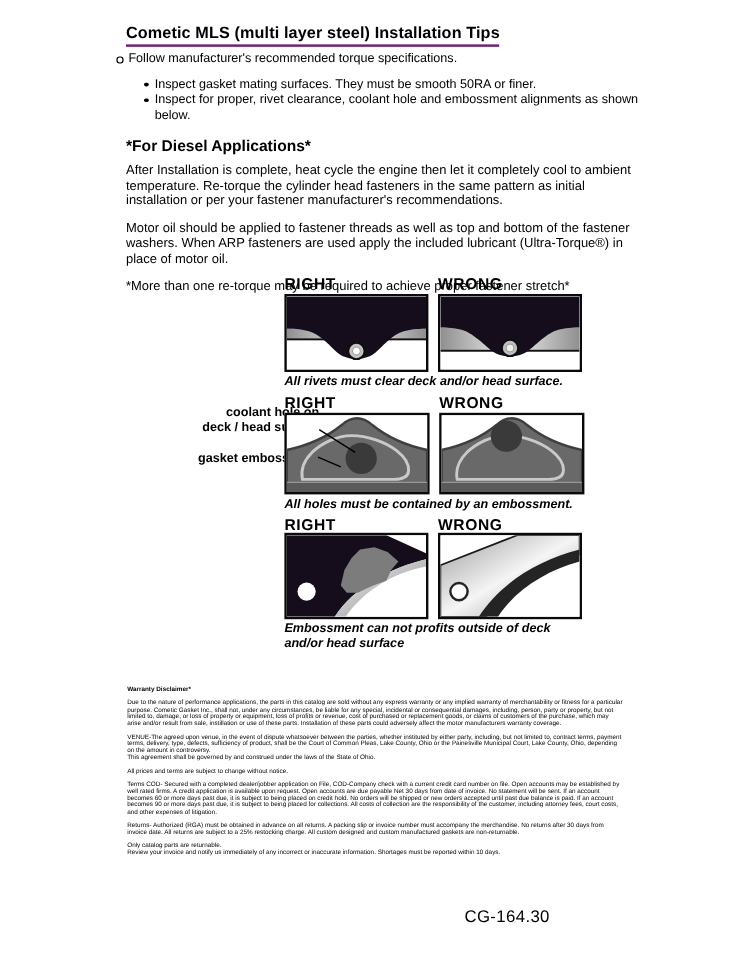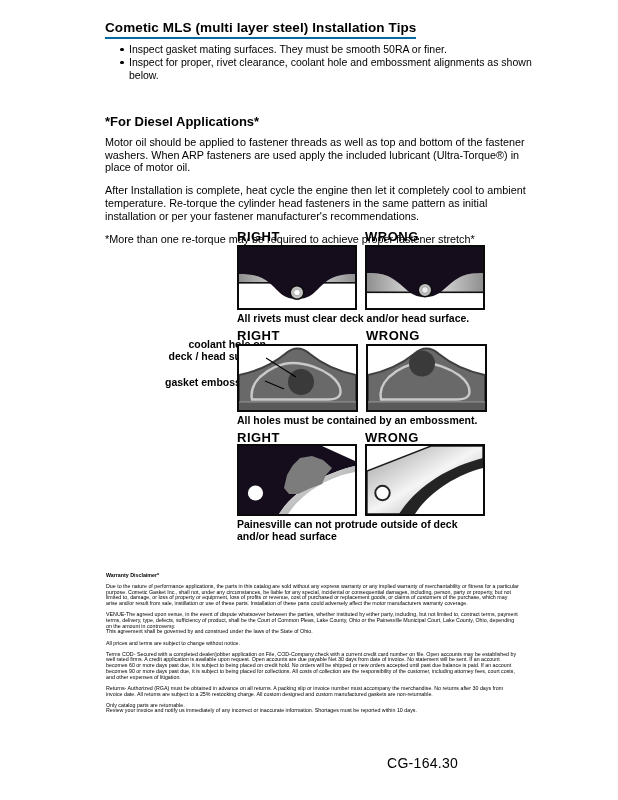--- a/index.html
+++ b/index.html
@@ -2,43 +2,43 @@
 <html><head>
 <meta charset="utf-8">
 <style>
   * { margin:0; padding:0; box-sizing:border-box; }
   html,body { background:#fff; }
   body { font-family:"Liberation Sans", sans-serif; color:#000; }
   .page { position:relative; width:618px; height:800px; background:#ffffff; overflow:hidden; }
 
   
   .title { position:absolute; left:105px; top:20px; font-size:13.5px; font-weight:bold;
-           border-bottom:2px solid #0369a1; padding-bottom:2px; letter-spacing:0.1px; }
+           border-bottom:2px solid #701a75; padding-bottom:2px; letter-spacing:0.1px; }
 
   
   .tips { position:absolute; left:97px; top:43px; width:440px; font-size:10.5px; line-height:13px; }
   .tip { position:relative; padding-left:10px; }
   .tip::before { content:""; position:absolute; left:0; top:4px; width:3.5px; height:3.5px;
                  border:1px solid #000; border-radius:50%; }
-  .subtips { margin-left:23px; }
+  .subtips { margin-left:23px;margin-top:8px; }
   .subtip { position:relative; padding-left:9px; }
   .subtip::before { content:""; position:absolute; left:0; top:4.5px; width:3.5px; height:3.5px;
                     background:#000; border-radius:50%; }
 
   
   .diesel { position:absolute; left:105px; top:116px; width:436px; font-size:10.8px; line-height:12.8px; }
   .diesel h2 { font-size:13px; font-weight:bold; margin-bottom:7px; }
   .diesel p { margin-bottom:10px; }
 
   
   .fig-header { position:absolute; width:120px; text-align:left; font-size:13px; font-weight:bold;
                 letter-spacing:0.5px; }
   .figbox { position:absolute; border:2px solid #0a0a0a; background:#fff; }
   .figbox svg { display:block; width:100%; height:100%; }
-  .fig-caption { position:absolute; font-size:10.5px; font-weight:bold; line-height:12px; }
+  .fig-caption { position:absolute; font-size:10.5px; font-weight:bold; line-height:12px;font-style:italic; }
   .pre { white-space:pre-line; }
   .annot { position:absolute; font-size:10.5px; font-weight:bold; line-height:11.5px; text-align:right; }
   .leader-lines { position:absolute; left:263px; top:353px; width:42px; height:42px; overflow:visible; z-index:5; }
 
   
   .legal { position:absolute; left:106px; top:572px; width:826px;
            transform:scale(0.5); transform-origin:0 0;
            font-size:10.6px; line-height:11.4px; }
   .legal p { margin-bottom:11px; white-space:pre-line; }
   .legal .lg-head { font-weight:bold; }
@@ -67,30 +67,31 @@
       <linearGradient id="gradStripe" x1="0" y1="0" x2="1" y2="1">
         <stop offset="0" stop-color="#f0f0f0"></stop>
           <stop offset="1" stop-color="#909090"></stop>
       </linearGradient>
     </defs>
   </svg>
 
   <h1 class="title">Cometic MLS (multi layer steel) Installation Tips</h1>
 
   <div class="tips">
+    <div class="tip">Follow manufacturer's recommended torque specifications.</div>
     <div class="subtips">
       <div class="subtip">Inspect gasket mating surfaces.  They must be smooth 50RA or finer.</div>
       <div class="subtip">Inspect for proper, rivet clearance, coolant hole and embossment alignments as shown below.</div>
     </div>
   </div>
 
   <div class="diesel">
     <h2>*For Diesel Applications*</h2>
+    <p>After Installation is complete, heat cycle the engine then let it completely cool to ambient temperature. Re-torque the cylinder head fasteners in the same pattern as initial installation or per your fastener manufacturer's recommendations.</p>
     <p>Motor oil should be applied to fastener threads as well as top and bottom of the fastener washers. When ARP fasteners are used apply the included lubricant (Ultra-Torque®) in place of motor oil.</p>
-    <p>After Installation is complete, heat cycle the engine then let it completely cool to ambient temperature. Re-torque the cylinder head fasteners in the same pattern as initial installation or per your fastener manufacturer's recommendations.</p>
     <p>*More than one re-torque may be required to achieve proper fastener stretch*</p>
   </div>
 
   <div class="fig-header" style="left:237px; top:229px;">RIGHT</div>
   <div class="fig-header" style="left:365px; top:229px;">WRONG</div>
 
   <div class="figbox" style="left:237px; top:245px; width:120px; height:65px;">
     <svg viewBox="0 0 116 61" preserveAspectRatio="none">
       <rect width="116" height="61" fill="#fff"></rect>
       <rect x="0" y="27" width="116" height="9" fill="url(#gradShoulder)"></rect>
@@ -158,21 +159,21 @@
     </svg>
   </div>
   <div class="figbox" style="left:365px; top:444px; width:120px; height:72px;">
     <svg viewBox="0 0 116 68" preserveAspectRatio="none">
       <rect width="116" height="68" fill="#fff"></rect>
       <path d="M0,25 L64,0 H116 V16 C86,24 55,41 38,68 H0 Z" fill="url(#gradBand)" stroke="#1a1a1a" stroke-width="1.4"></path>
       <path d="M32,68 C50,40 81,21 116,12 V22 C89,29 62,46 48,68 Z" fill="#242424"></path>
       <circle cx="15.5" cy="47" r="7.2" fill="#ffffff" stroke="#242424" stroke-width="2"></circle>
     </svg>
   </div>
-  <div class="fig-caption pre" style="left:237px; top:518px; width:260px;">Painesville can not protrude outside of deck
+  <div class="fig-caption pre" style="left:237px; top:518px; width:260px;">Embossment can not profits outside of deck
 and/or head surface</div>
 
   <div class="legal">
     <p class="lg-head">Warranty Disclaimer*</p>
     <p>Due to the nature of performance applications, the parts in this catalog are sold without any express warranty or any implied warranty of merchantability or fitness for a particular purpose.  Cometic Gasket Inc., shall not, under any circumstances, be liable for any special, incidental or consequential damages, including, person, party or property, but not limited to, damage, or loss of property or equipment, loss of profits or revenue, cost of purchased or replacement goods, or claims of customers of the purchase, which may arise and/or result from sale, instillation or use of these parts.  Installation of these parts could adversely affect the motor manufacturers warranty coverage.</p>
     <p>VENUE-The agreed upon venue, in the event of dispute whatsoever between the parties, whether instituted by either party, including, but not limited to, contract terms, payment terms, delivery, type, defects, sufficiency of product, shall be the Court of Common Pleas, Lake County, Ohio or the Painesville Municipal Court, Lake County, Ohio, depending on the amount in controversy.
 This agreement shall be governed by and construed under the laws of the State of Ohio.</p>
     <p>All prices and terms are subject to change without notice.</p>
     <p>Terms COD- Secured with a completed dealer/jobber application on File, COD-Company check with a current credit card number on file.  Open accounts may be established by well rated firms.  A credit application is available upon request.  Open accounts are due payable Net 30 days from date of invoice.  No statement will be sent.  If an account becomes 60 or more days past due, it is subject to being placed on credit hold.  No orders will be shipped or new orders accepted until past due balance is paid.  If an account becomes 90 or more days past due, it is subject to being placed for collections.  All costs of collection are the responsibility of the customer, including attorney fees, court costs, and other expenses of litigation.</p>
     <p>Returns- Authorized (RGA) must be obtained in advance on all returns.  A packing slip or invoice number must accompany the merchandise.  No returns after 30 days from invoice date.  All returns are subject to a 25% restocking charge.  All custom designed and custom manufactured gaskets are non-returnable.</p>

